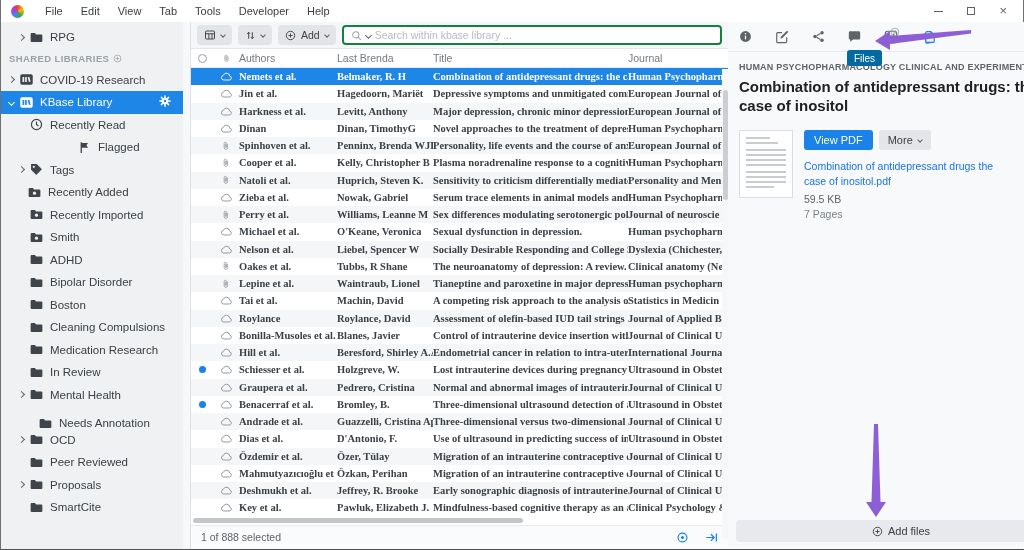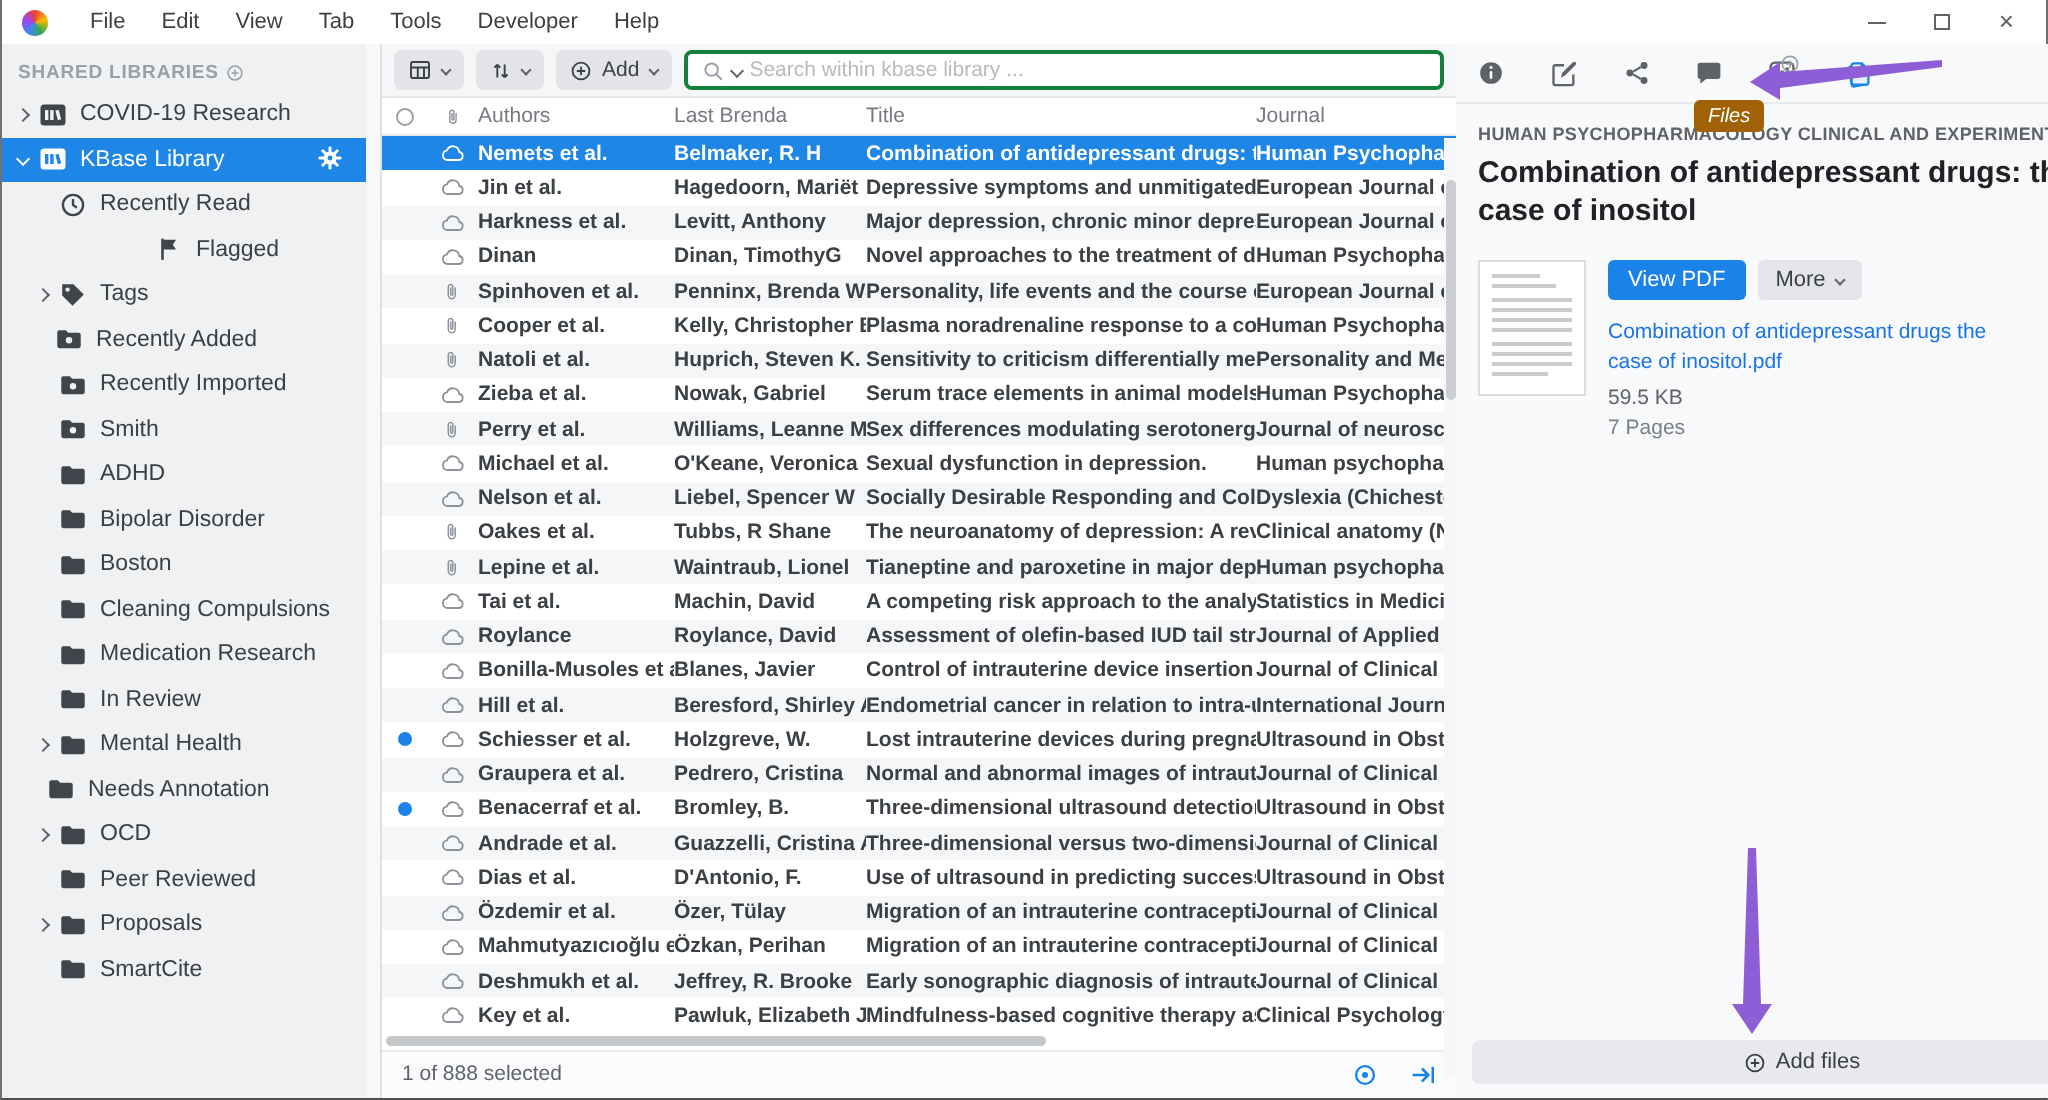--- a/index.html
+++ b/index.html
@@ -56,21 +56,21 @@
     font-size:10.5px; color:#757a80; flex:none; background:#fff; }
   .col-dot { width:22px; flex:none; display:flex; justify-content:center; align-items:center; }
   .col-att { width:26px; flex:none; display:flex; justify-content:center; align-items:center; }
   .col-authors { width:98px; flex:none; padding-right:4px; overflow:hidden; white-space:nowrap; }
   .col-last { width:96px; flex:none; padding-right:4px; overflow:hidden; white-space:nowrap; }
   .col-title { width:195px; flex:none; padding-right:4px; overflow:hidden; white-space:nowrap; }
   .col-journal { flex:1; overflow:hidden; white-space:nowrap; }
   .hcircle { width:9px; height:9px; border:1.2px solid #9aa0a6; border-radius:50%; }
 
   .tbody { height:448.5px; flex:none; overflow:hidden; }
-  .trow { height:17.25px; display:flex; align-items:center; font-size:10.5px; font-weight:bold; color:#3b4045; }
+  .trow { height:17.25px; display:flex; align-items:center; font-size:10.5px; font-weight:bold; color:#3b4045;font-family:Liberation Serif, serif; }
   .trow:nth-child(odd) { background:#f5f6f8; }
   .trow:nth-child(even) { background:#fff; }
   .trow.sel { background:#1e86e6 !important; color:#fff; }
   .udot { width:7px; height:7px; border-radius:50%; background:#1a82e8; }
 
   .hscroll { height:8px; flex:none; position:relative; }
   .hscroll .thumb { position:absolute; left:2px; top:1px; width:330px; height:5px;
     background:#c4c7ca; border-radius:3px; }
   .vscroll { position:absolute; right:0; top:47px; width:6px; height:469px; background:#f6f7f8; }
   .vscroll .thumb { position:absolute; top:21px; left:0.5px; width:5px; height:110px;
@@ -101,22 +101,22 @@
   .btn-more { background:#e3e5e9; color:#3c4043; font-size:11px; padding:4px 9px; border-radius:3px;
     border:none; display:inline-flex; align-items:center; gap:5px; font-family:"Liberation Sans",sans-serif; }
   .btn-more .chev { width:4px; height:4px; }
   .file-link { color:#1a73e8; font-size:10.5px; margin-top:9px; width:212px; line-height:1.45; }
   .file-size { font-size:10.5px; color:#5f6368; margin-top:4px; }
   .file-pages { font-size:10.5px; color:#7b8187; margin-top:3px; }
   .btn-addfiles { position:absolute; left:8px; right:8px; bottom:7px; height:22px; background:#e7e9ec;
     border:none; border-radius:4px; font-size:11px; color:#3c4043; display:flex; align-items:center;
     justify-content:center; gap:5px; font-family:"Liberation Sans",sans-serif; }
 
-  .tooltip { position:absolute; left:846px; top:50px; background:#a16207; color:#fff; font-size:10px;
-    padding:2.5px 7px; border-radius:3px; z-index:30;font-style:italic; }
+  .tooltip { position:absolute; left:846px; top:50px; background:#0369a1; color:#fff; font-size:10px;
+    padding:2.5px 7px; border-radius:3px; z-index:30; }
   .arrow-svg { position:absolute; z-index:40; pointer-events:none; }
   .hidden-plus { position:absolute; left:889px; top:27px; z-index:5; }
 
   .icon { display:inline-flex; align-items:center; justify-content:center; flex:none; }
 </style>
 </head>
 <body>
 
 <div class="window">
 
@@ -135,20 +135,29 @@
       <span class="wc-min"></span>
       <span class="wc-max"></span>
       <span class="wc-close">×</span>
     </div>
   </div>
 
   <div class="content">
 
     <aside class="sidebar">
       <div class="sidebar-inner" id="sidebar-list">
+          <div class="sb-item" style="padding-left: 18px;">
+            <span class="chev r" style="margin-right:6px"></span>
+            <span class="icon">
+              <svg width="13" height="10.66" viewBox="0 0 24 20">
+                <path d="M1 4a2 2 0 0 1 2-2h6l2.2 2.5H21a2 2 0 0 1 2 2V17a2 2 0 0 1-2 2H3a2 2 0 0 1-2-2z" fill="#3f454b"></path>
+              </svg>
+            </span>
+            <span class="lbl">RPG</span>
+          </div>
           <div class="sb-header">
             <span>SHARED LIBRARIES</span>
             <span class="plus icon">
               <svg width="9" height="9" viewBox="0 0 24 24" fill="none" stroke="#9aa0a6" stroke-width="2">
                 <circle cx="12" cy="12" r="9.2"></circle>
                 <path d="M12 7.4v9.2M7.4 12h9.2"></path>
               </svg>
             </span>
           </div>
           <div class="sb-item" style="padding-left: 8px;">
@@ -305,21 +314,21 @@
           </div>
           <div class="sb-item" style="padding-left: 18px;">
             <span class="chev r" style="margin-right:6px"></span>
             <span class="icon">
               <svg width="13" height="10.66" viewBox="0 0 24 20">
                 <path d="M1 4a2 2 0 0 1 2-2h6l2.2 2.5H21a2 2 0 0 1 2 2V17a2 2 0 0 1-2 2H3a2 2 0 0 1-2-2z" fill="#3f454b"></path>
               </svg>
             </span>
             <span class="lbl">Mental Health</span>
           </div>
-          <div class="sb-item" style="padding-left: 12px;">
+          <div class="sb-item" style="padding-left: 27px; align-items: flex-end;">
             <span style="width:11px;display:inline-block;flex:none"></span>
             <span class="icon">
               <svg width="13" height="10.66" viewBox="0 0 24 20">
                 <path d="M1 4a2 2 0 0 1 2-2h6l2.2 2.5H21a2 2 0 0 1 2 2V17a2 2 0 0 1-2 2H3a2 2 0 0 1-2-2z" fill="#3f454b"></path>
               </svg>
             </span>
             <span class="lbl">Needs Annotation</span>
           </div>
           <div class="sb-item" style="padding-left: 18px;">
             <span class="chev r" style="margin-right:6px"></span>

